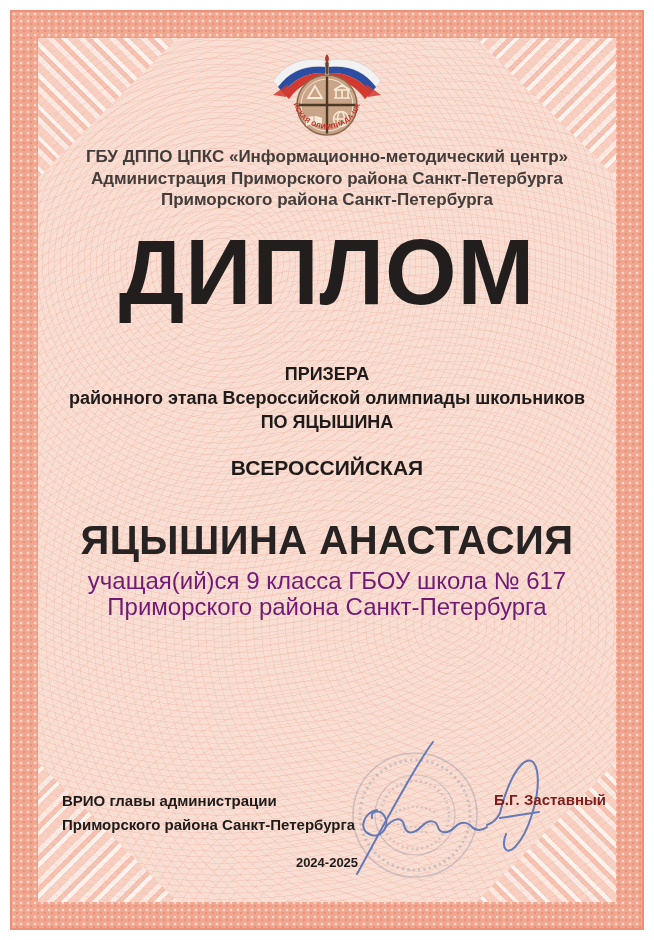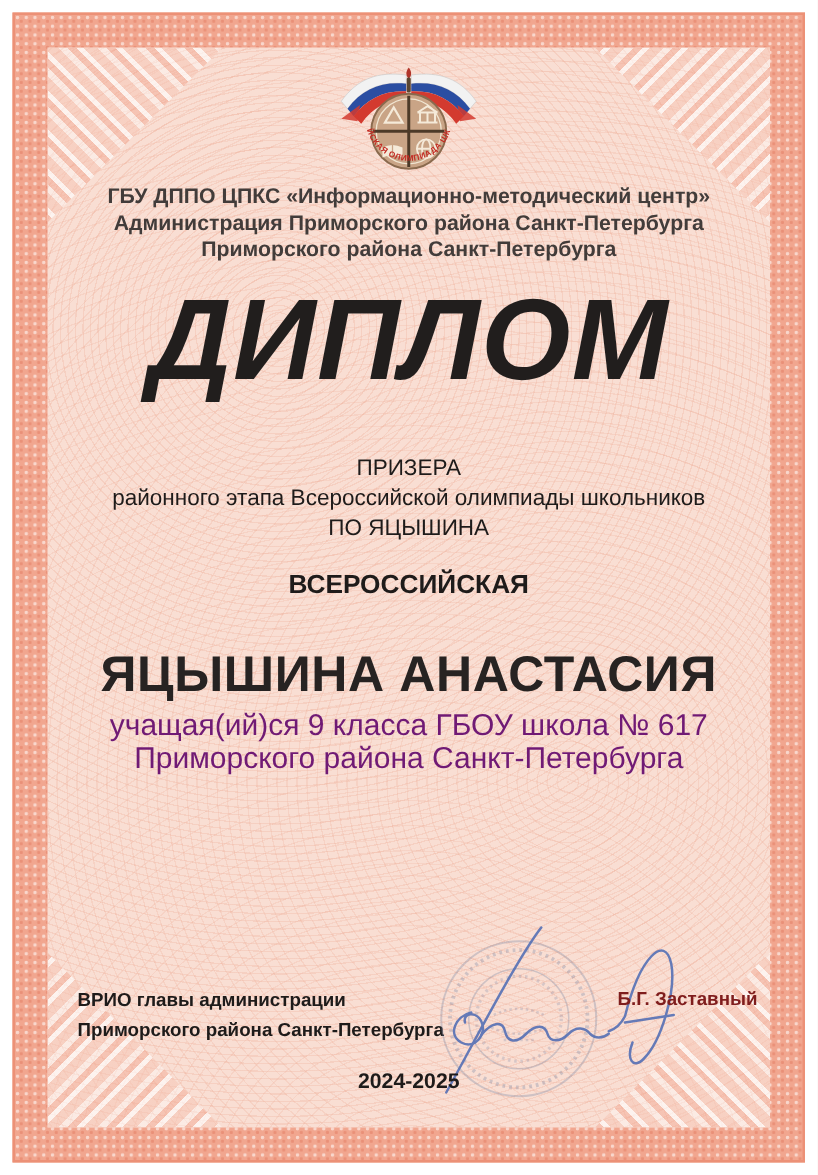--- a/index.html
+++ b/index.html
@@ -39,36 +39,36 @@
     background:repeating-linear-gradient(135deg, rgba(242,166,144,.55) 0 5px, rgba(255,255,255,.75) 5px 9px, rgba(246,196,179,.6) 9px 17px, rgba(255,255,255,.45) 17px 22px);}
   .corner.br{right:0;bottom:0; clip-path:polygon(100% 0,100% 100%,0 100%);
     background:repeating-linear-gradient(45deg, rgba(242,166,144,.55) 0 5px, rgba(255,255,255,.75) 5px 9px, rgba(246,196,179,.6) 9px 17px, rgba(255,255,255,.45) 17px 22px);}
 
   
   .content{position:absolute; inset:0;}
   .centered{position:absolute; left:0; right:0; text-align:center;}
 
   .logo-wrap{top:50px; height:92px;}
   .org-block{top:146px; font-size:17px; font-weight:600; color:#423c3a; line-height:21.5px;}
-  .main-title{top:222px; font-size:92px; font-weight:700; color:#211e1d; letter-spacing:1px; line-height:100px;font-style:italic;}
-  .award-block{top:362px; font-size:18px; font-weight:400; color:#1e1b1a; line-height:24px;}
+  .main-title{top:222px; font-size:92px; font-weight:700; color:#211e1d; letter-spacing:1px; line-height:100px;}
+  .award-block{top:362px; font-size:18px; font-weight:700; color:#1e1b1a; line-height:24px;}
   .awarded-label{top:456px; font-size:21px; font-weight:700; color:#1e1b1a;}
   .recipient-name{top:518px; font-size:40px; font-weight:700; color:#272322; letter-spacing:.5px;}
   .school-block{top:568px; font-size:24px; font-weight:400; color:#701a75; line-height:25.5px;}
 
   .signer-left{
     position:absolute; left:62px; top:789px; text-align:left;
     font-size:15px; font-weight:700; color:#1e1b1a; line-height:24px;
   }
   .signer-name{
     position:absolute; left:494px; top:791px; text-align:left;
     font-size:15px; font-weight:700; color:#7f1d1d; white-space:nowrap;
   }
   .stamp-signature{position:absolute; left:333px; top:726px; width:272px; height:162px;}
-  .year-line{top:855px; font-size:17px; font-weight:700; color:#1e1b1a;}
+  .year-line{top:855px; font-size:13px; font-weight:700; color:#1e1b1a;}
 </style>
 </head>
 <body>
 
 <div class="certificate">
   <div class="frame">
     <div class="inner">
       <div class="corner tl"></div>
       <div class="corner tr"></div>
       <div class="corner bl"></div>

